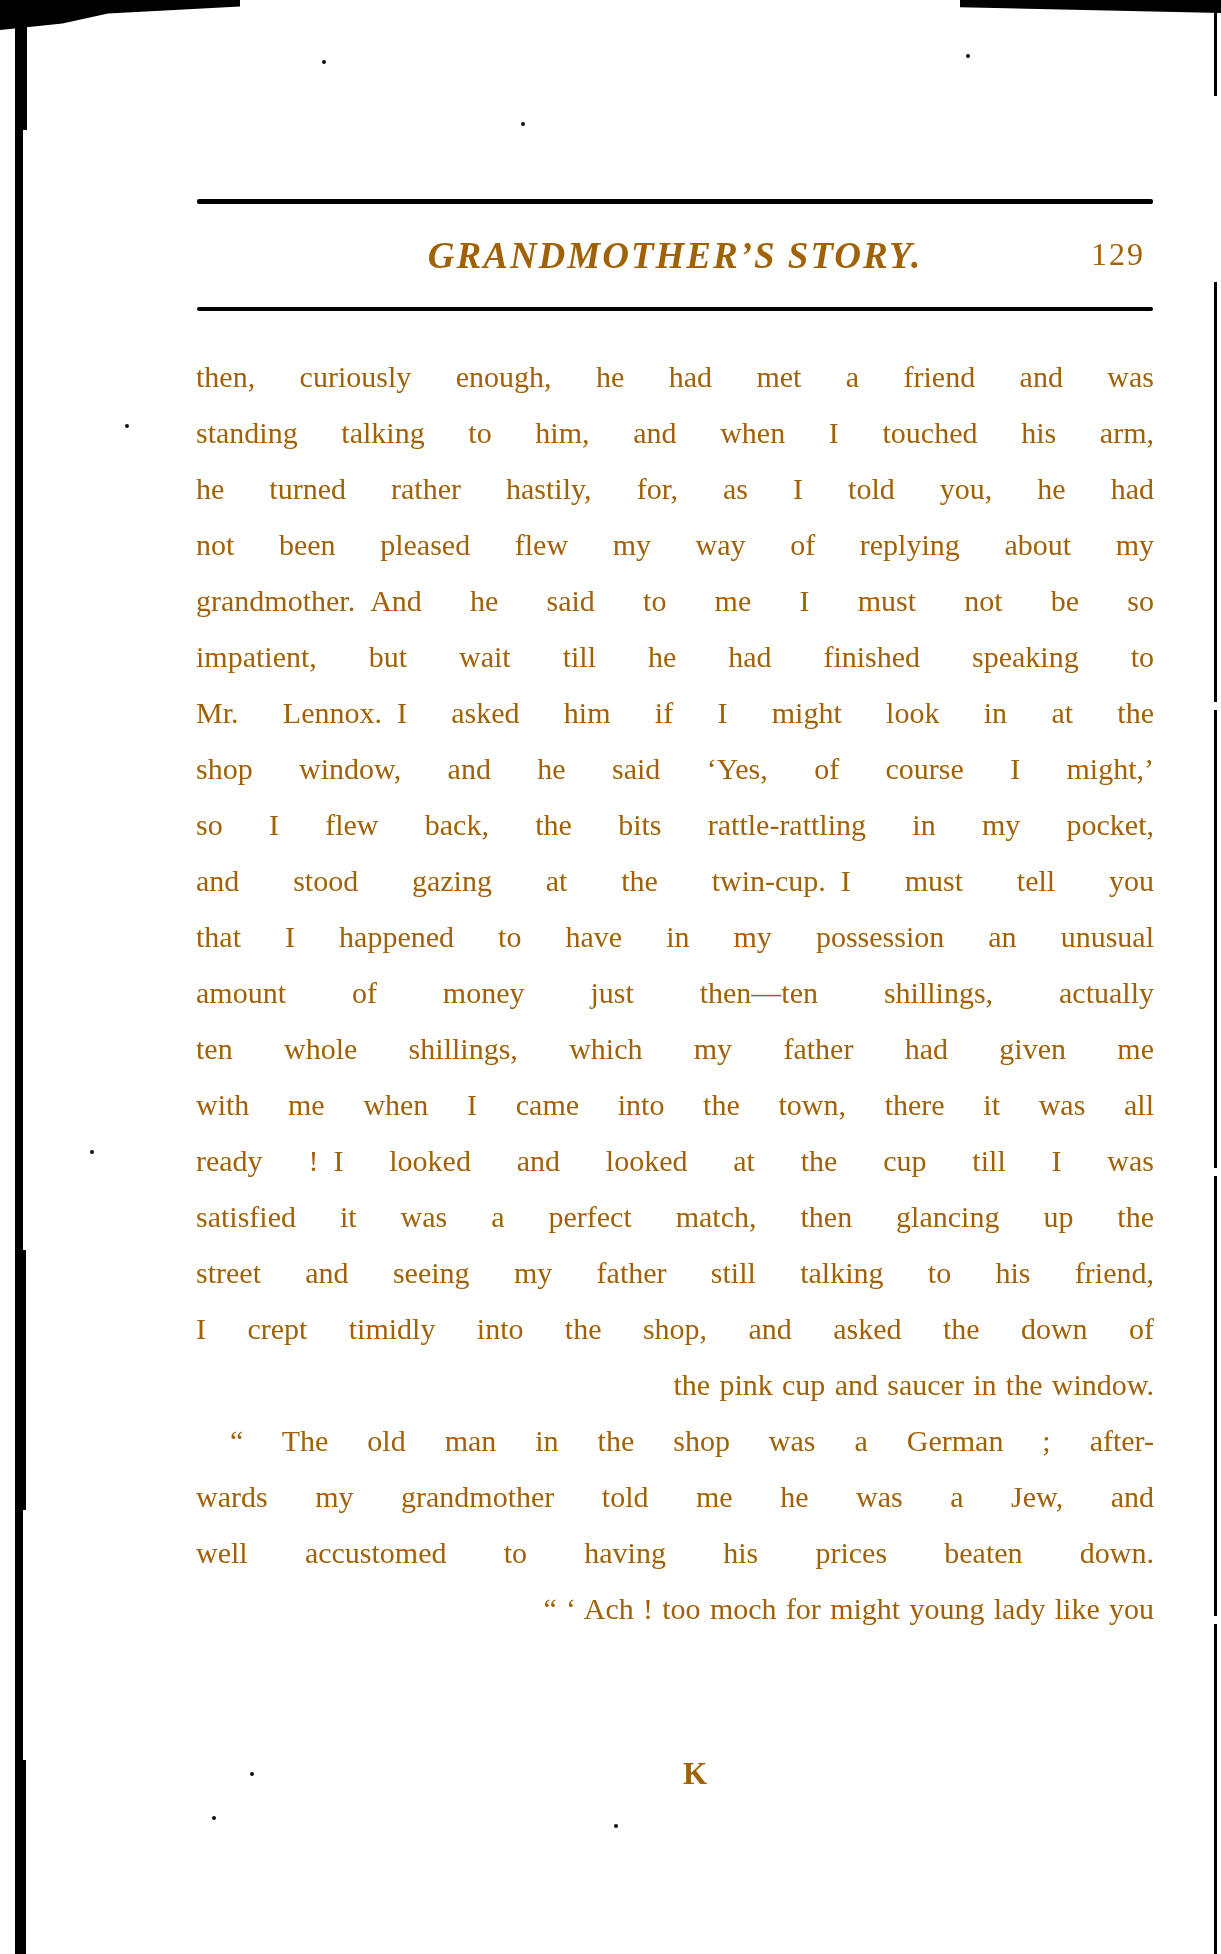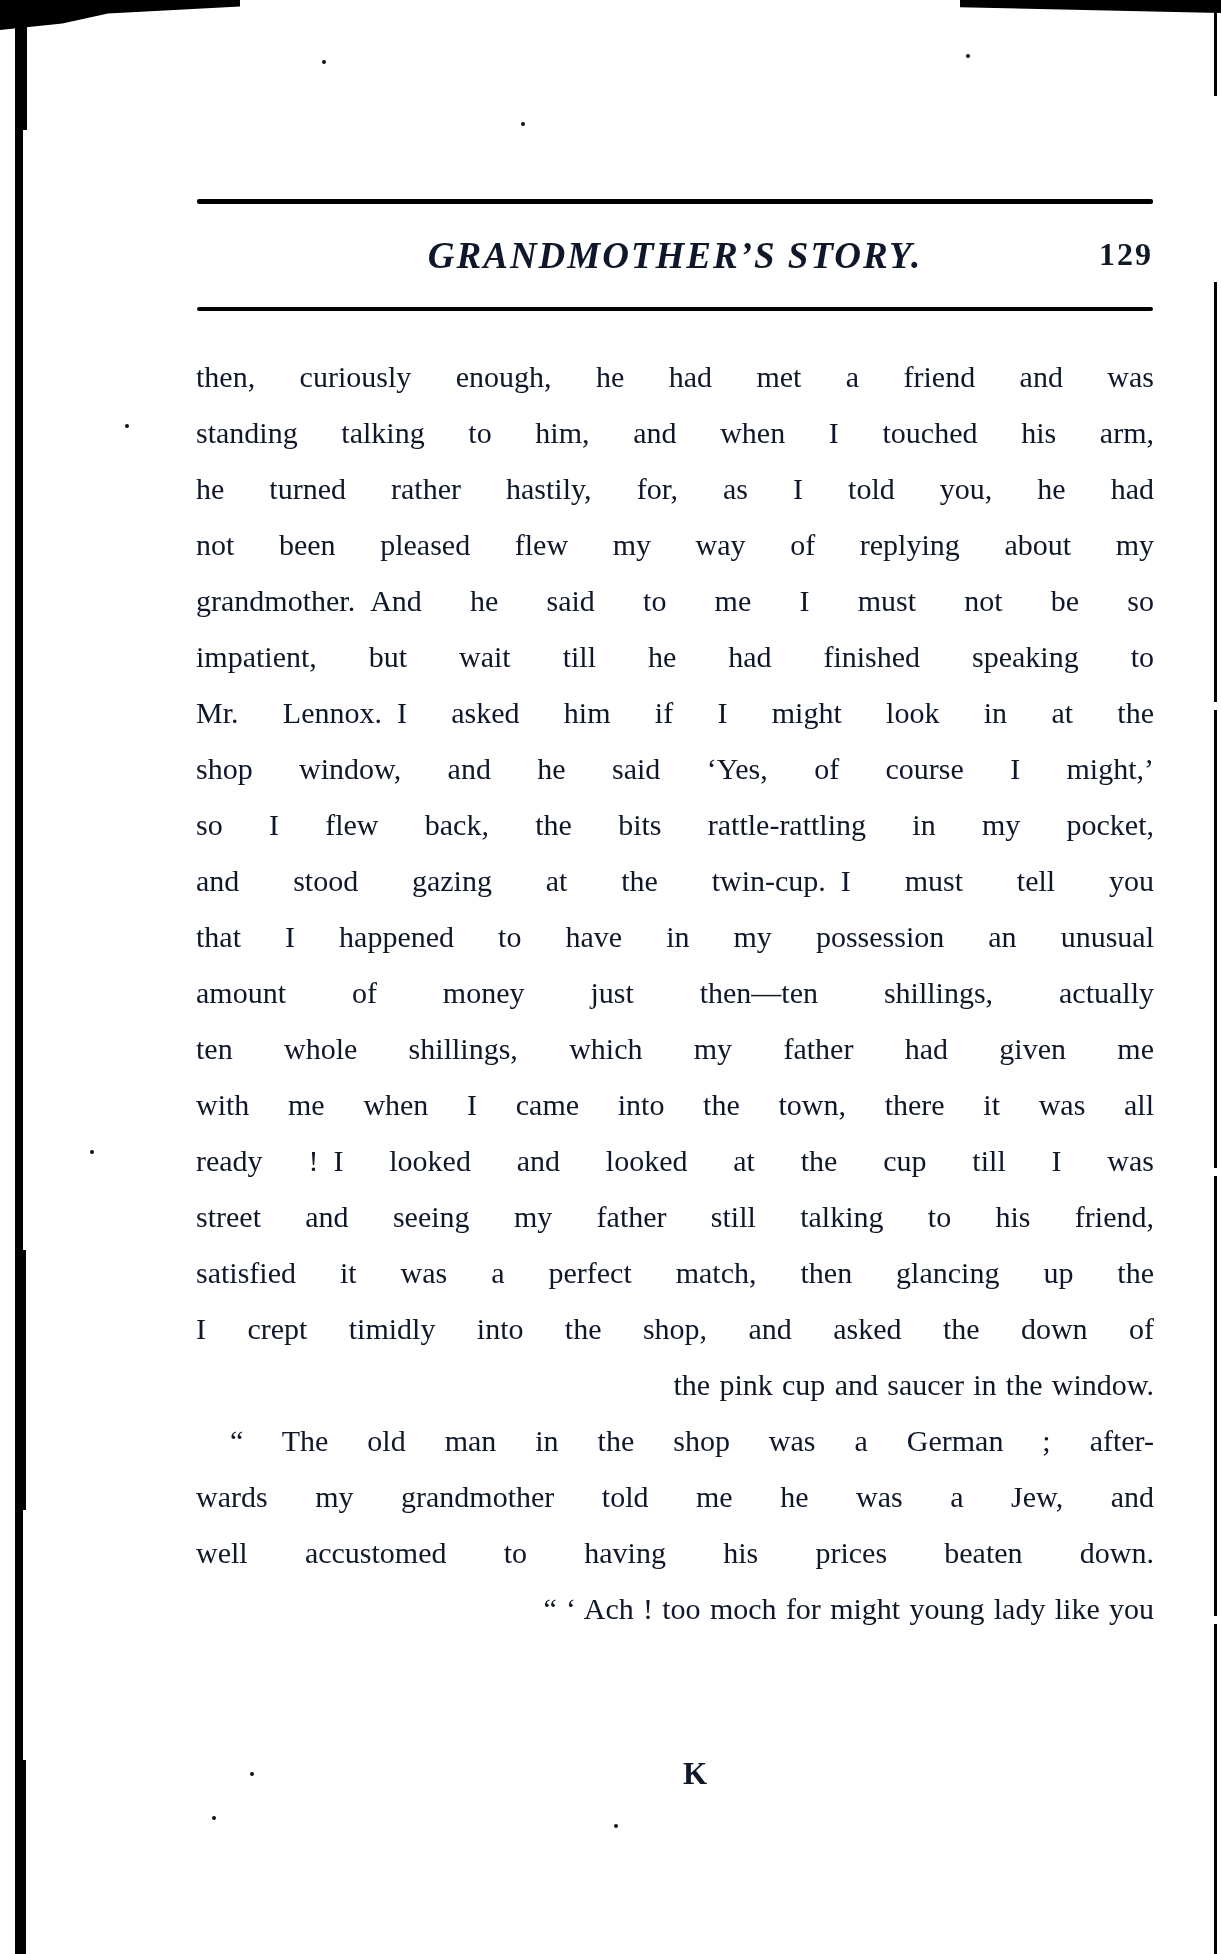--- a/index.html
+++ b/index.html
@@ -3,45 +3,45 @@
 <meta charset="utf-8">
 <style>
   html, body { margin: 0; padding: 0; background: #ffffff; }
   .page {
     position: relative;
     width: 1221px;
     height: 1954px;
     background: #ffffff;
     overflow: hidden;
     font-family: "Liberation Serif", "DejaVu Serif", serif;
-    color: #0f172a;
+    color: #a16207;
   }
 
   
   .rule { position: absolute; left: 197px; width: 956px; background: #000; }
   .rule-top { top: 199px; height: 5px; border-radius: 2px; }
   .rule-bottom { top: 307px; height: 4px; border-radius: 2px; }
 
   
   .header-row { position: absolute; left: 197px; top: 234px; width: 956px; height: 56px; }
   .header-title {
     display: block;
     text-align: center;
     font-style: italic;
     font-weight: bold;
     font-size: 37px;
     letter-spacing: 2px;
     line-height: 44px;
   }
   .page-number {
     position: absolute;
-    right: 0px;
+    right: 8px;
     top: 2px;
     font-size: 32px;
-    font-weight: bold;
+    font-weight: normal;
     letter-spacing: 2px;
     font-style: normal;
   }
 
   
   .text-block {
     position: absolute;
     left: 196px;
     top: 349px;
     width: 958px;
@@ -131,22 +131,22 @@
       <div class="text-line jline">impatient, but wait till he had finished speaking to</div>
       <div class="text-line jline">Mr. Lennox. I asked him if I might look in at the</div>
       <div class="text-line jline">shop window, and he said ‘Yes, of course I might,’</div>
       <div class="text-line jline">so I flew back, the bits rattle-rattling in my pocket,</div>
       <div class="text-line jline">and stood gazing at the twin-cup. I must tell you</div>
       <div class="text-line jline">that I happened to have in my possession an unusual</div>
       <div class="text-line jline">amount of money just then—ten shillings, actually</div>
       <div class="text-line jline">ten whole shillings, which my father had given me</div>
       <div class="text-line jline">with me when I came into the town, there it was all</div>
       <div class="text-line jline">ready ! I looked and looked at the cup till I was</div>
+      <div class="text-line jline">satisfied it was a perfect match, then glancing up the</div>
       <div class="text-line jline">street and seeing my father still talking to his friend,</div>
-      <div class="text-line jline">satisfied it was a perfect match, then glancing up the</div>
       <div class="text-line jline">I crept timidly into the shop, and asked the down of</div>
       <div class="text-line pline">the pink cup and saucer in the window.</div>
     </div>
     <div>
       <div class="text-line jline ind1">“ The old man in the shop was a German ; after-</div>
       <div class="text-line jline">wards my grandmother told me he was a Jew, and</div>
       <div class="text-line jline">well accustomed to having his prices beaten down.</div>
     </div>
     <div>
       <div class="text-line pline ind2">“ ‘ Ach ! too moch for might young lady like you</div>

